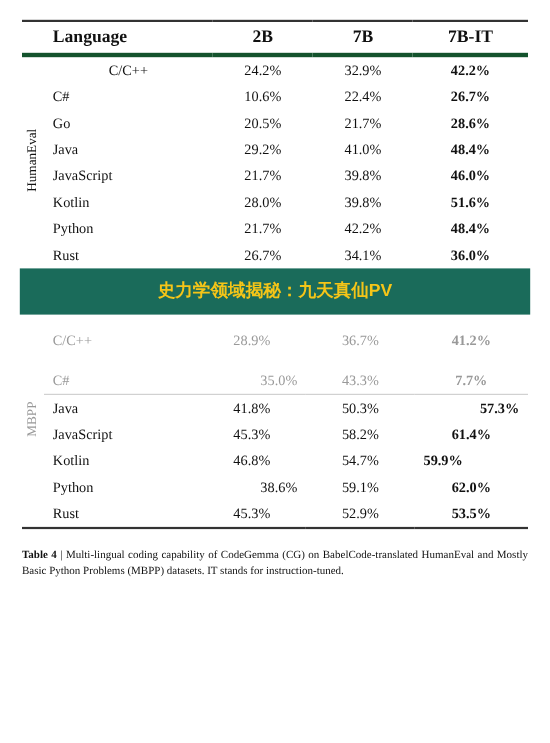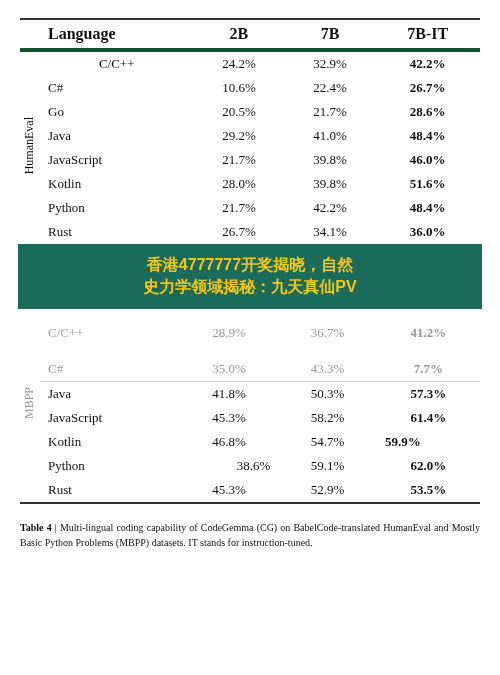--- a/index.html
+++ b/index.html
@@ -149,48 +149,47 @@
     <tr>
       <td>Rust</td>
       <td>26.7%</td>
       <td>34.1%</td>
       <td class="bold-cell">36.0%</td>
     </tr>
   </tbody>
 </table>
 
 <div class="overlay-banner">
-  <div>香港4777777开奖揭晓，自然</div>
   <div>史力学领域揭秘：九天真仙PV</div>
 </div>
 
 <table style="width:100%; border-collapse:collapse;">
   <tbody>
 
     <tr style="color:#999; font-size:12px;">
       <td class="rotated-cell" rowspan="7">
         <span class="rotated-label">MBPP</span>
       </td>
       <td style="padding:4px 8px; text-align:left;">C/C++</td>
       <td style="padding:16px 8px; text-align:center;">28.9%</td>
       <td style="padding:4px 8px; text-align:center;">36.7%</td>
       <td style="padding:4px 8px; text-align:center; font-weight:bold;">41.2%</td>
     </tr>
     <tr style="color:#999; font-size:12px; border-bottom:1px solid #ccc;">
       <td style="padding:4px 8px; text-align:left;">C#</td>
-      <td style="padding:4px 8px; text-align:center;margin-top:47px;">35.0%</td>
+      <td style="padding:4px 8px; text-align:right;margin-top:47px;">35.0%</td>
       <td style="padding:4px 8px; text-align:center;">43.3%</td>
       <td style="padding:4px 8px; text-align:center; font-weight:bold;">7.7%</td>
     </tr>
 
     <tr>
       <td style="padding:4px 8px; text-align:left;">Java</td>
       <td style="padding:4px 8px; text-align:center;">41.8%</td>
       <td style="padding:4px 8px; text-align:center;">50.3%</td>
-      <td class="bold-cell" style="padding:4px 8px; text-align:center;">57.3%</td>
+      <td class="bold-cell" style="padding:4px 8px; text-align:right;">57.3%</td>
     </tr>
     <tr>
       <td style="padding:4px 8px; text-align:left;">JavaScript</td>
       <td style="padding:4px 8px; text-align:center;">45.3%</td>
       <td style="padding:4px 8px; text-align:center;">58.2%</td>
       <td class="bold-cell" style="padding:4px 8px; text-align:center;">61.4%</td>
     </tr>
     <tr>
       <td style="padding:4px 8px; text-align:left;">Kotlin</td>
       <td style="padding:4px 8px; text-align:center;">46.8%</td>

